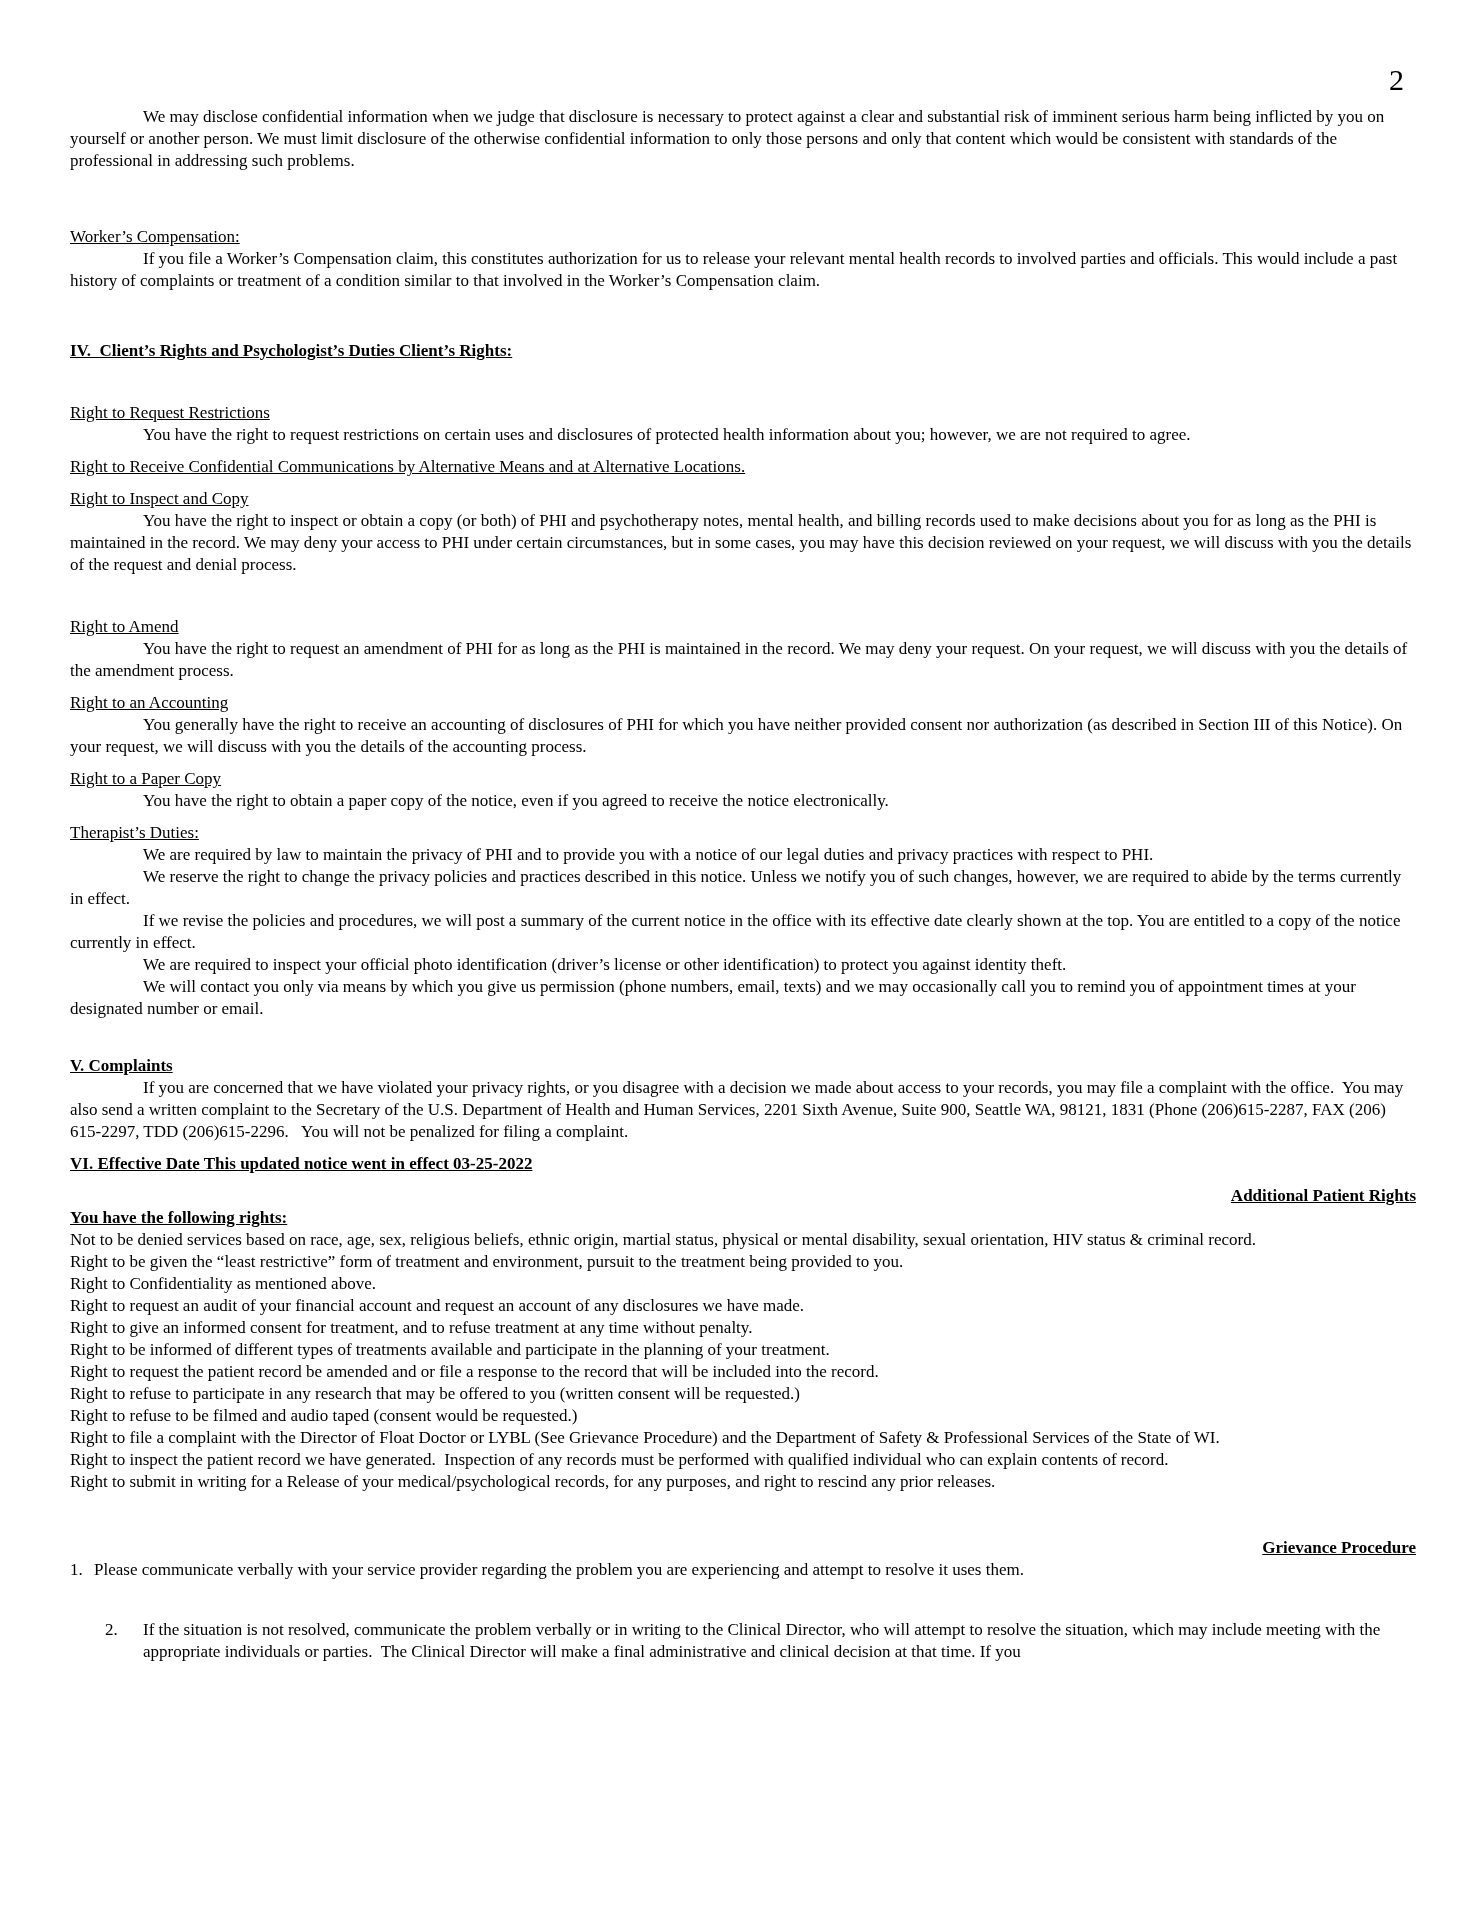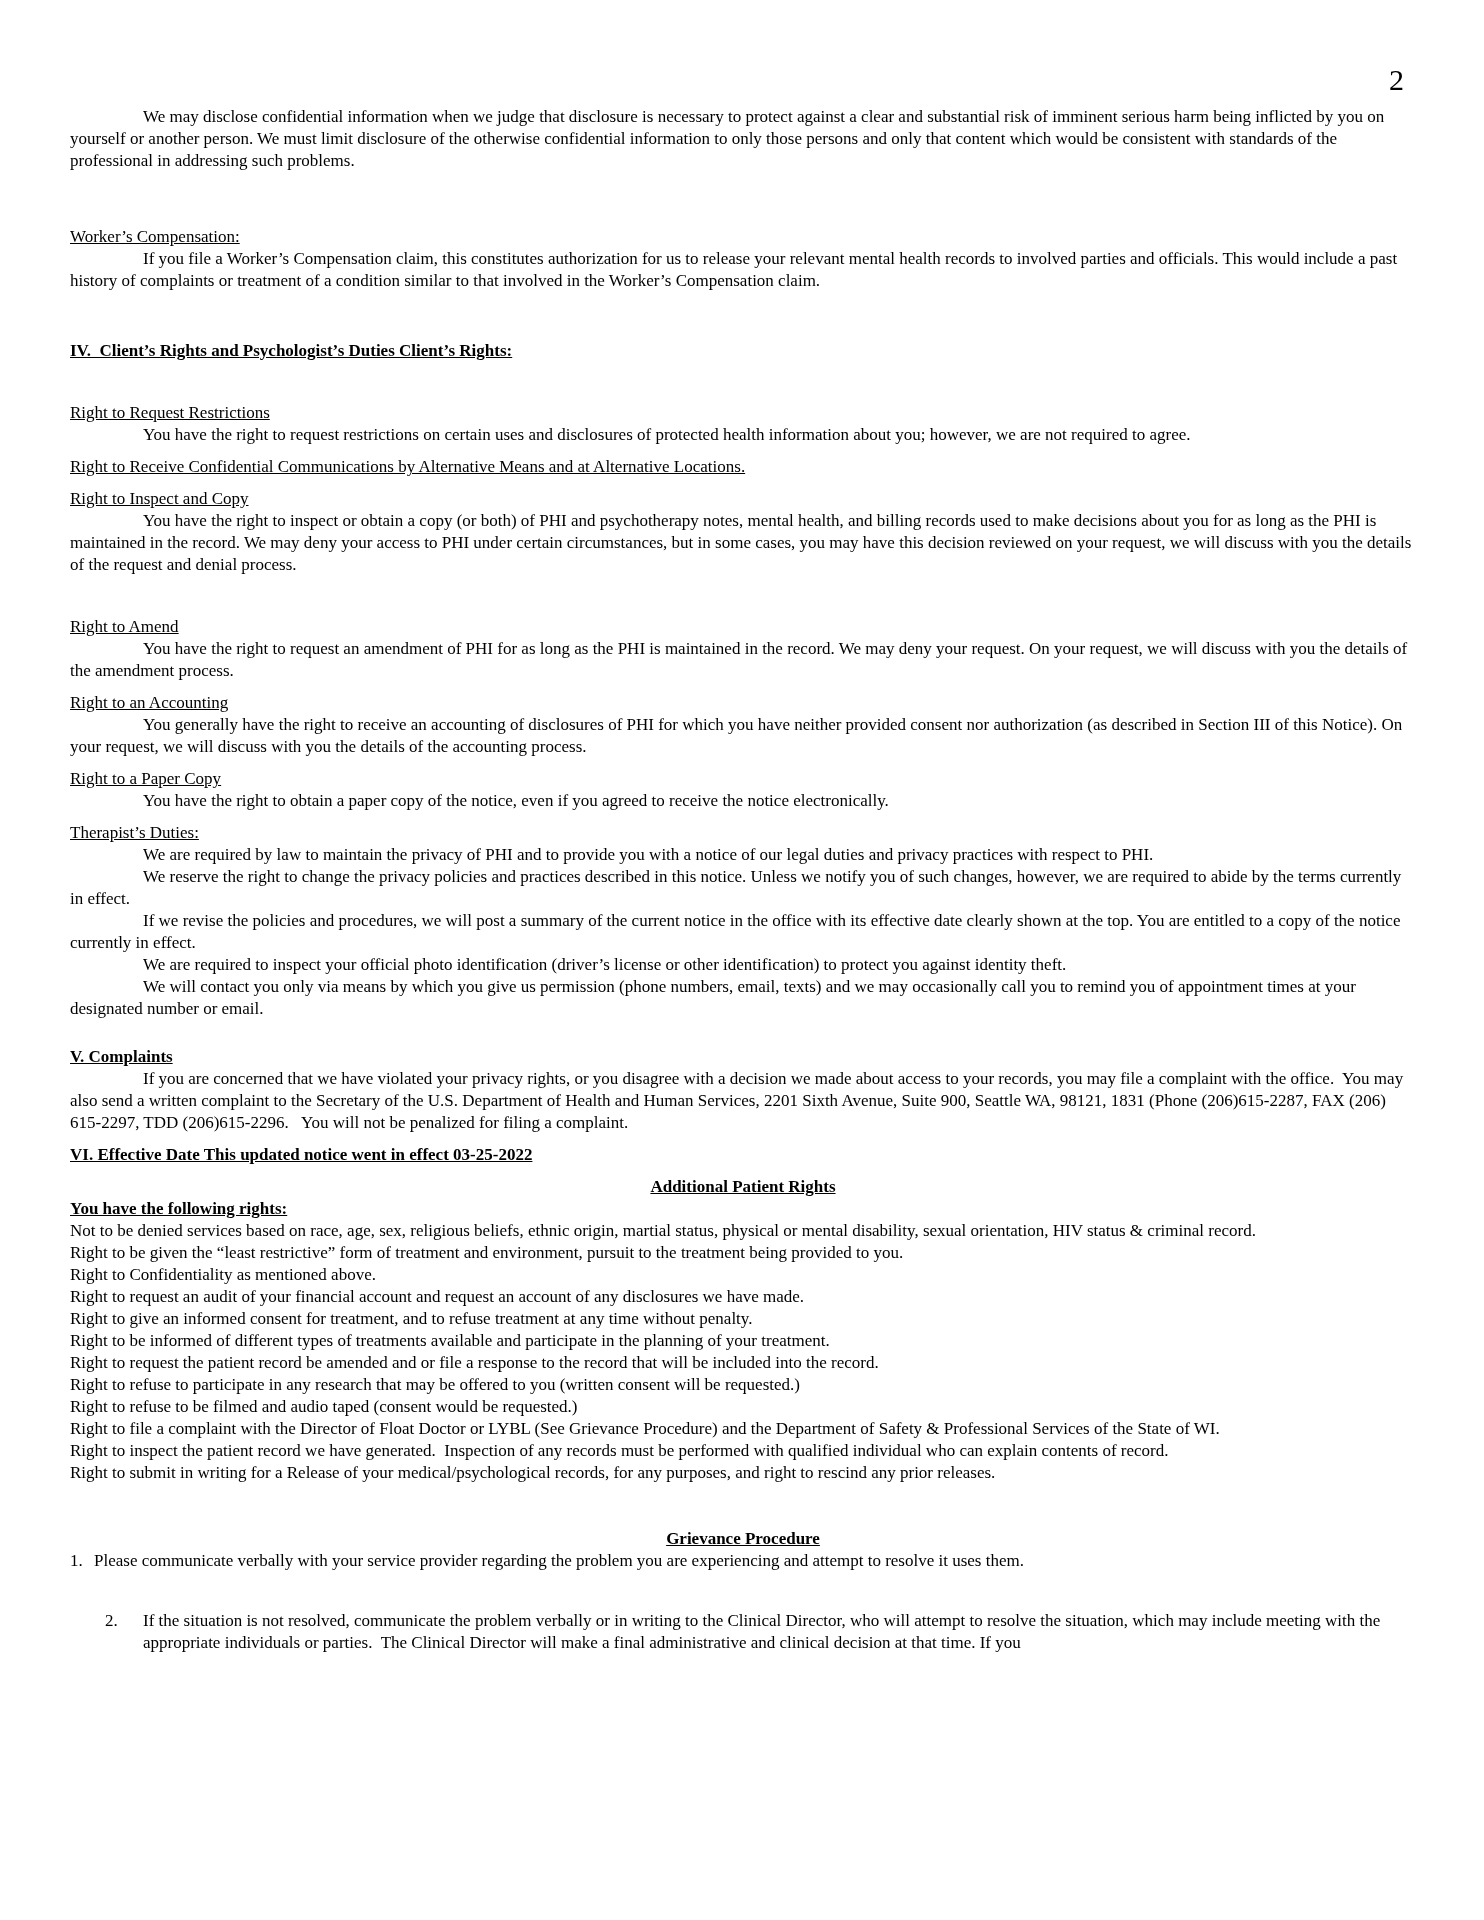--- a/index.html
+++ b/index.html
@@ -25,24 +25,24 @@
   .content {
     position: absolute;
     left: 70px;
     top: 106px;
     width: 1346px;
   }
   .txt { white-space: pre-wrap; }
   .indent { text-indent: 73px; }
   .h-u { text-decoration: underline; }
   .bold { font-weight: bold; }
-  .center { text-align: center; }
+  .center { text-align: right; }
   .mt-22 { margin-top: 10px; }
   .mt-25 { margin-top: 40px; }
-  .mt-27 { margin-top: 26px; font-family: Liberation Serif, serif; }
+  .mt-27 { margin-top: 35px; font-family: Liberation Serif, serif; }
   .mt-38 { margin-top: 38px; }
   .mt-44 { margin-top: 44px; }
   .mt-48 { margin-top: 48px; }
   .mt-54 { margin-top: 54px; }
   .gitem { display: flex; }
   .gnum1 { flex: 0 0 24px; }
   .gitem2 { margin-left: 35px; display: flex; }
   .gnum2 { flex: 0 0 38px; }
   .gtext { flex: 1; }
 </style>

